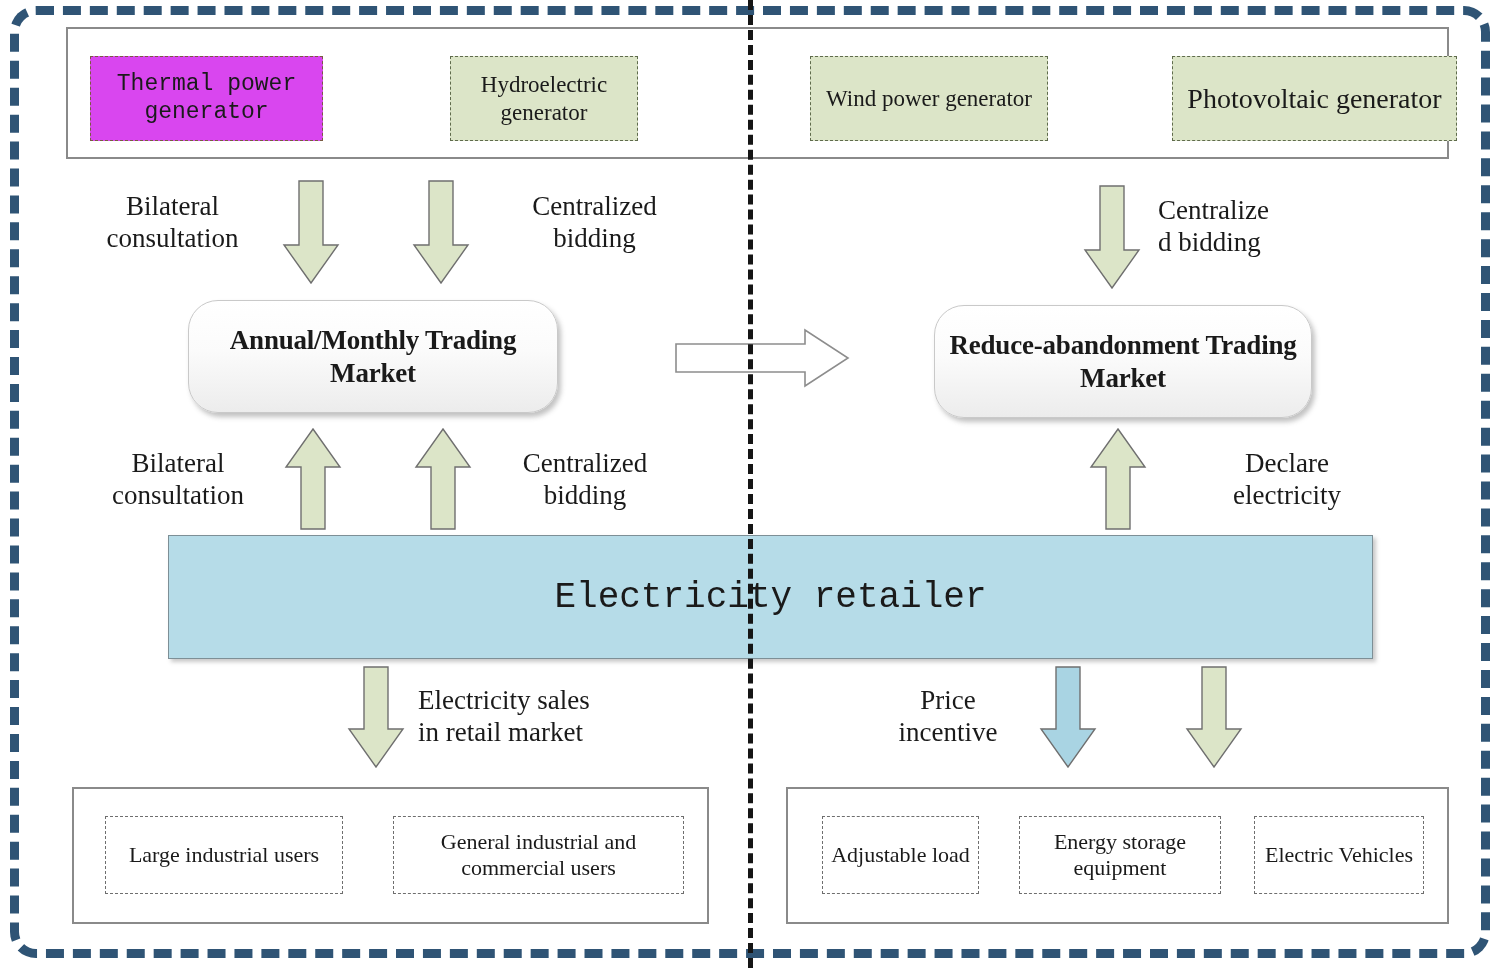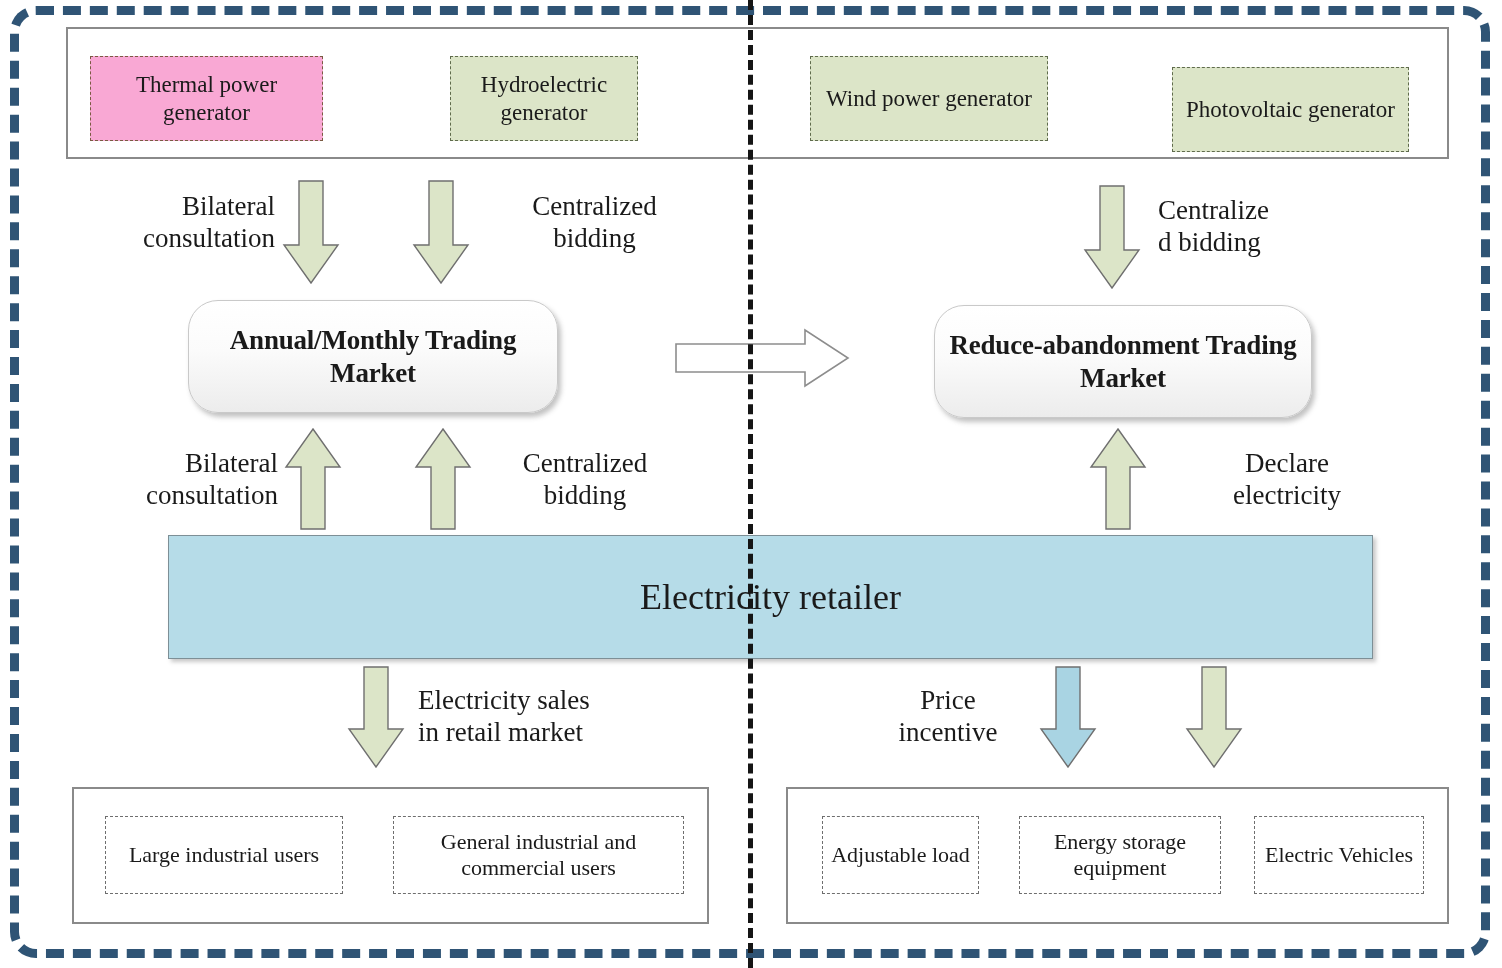--- a/index.html
+++ b/index.html
@@ -34,49 +34,49 @@
   }
 
   
   .chip{
     position:absolute;
     border:1.6px dashed #4a4a4a;
     display:flex; align-items:center; justify-content:center;
     text-align:center; line-height:1.18;
   }
   .chip.green{ background:#dce5c8; border-color:#5f6b4c; }
-  .chip.orange{ background:#f9a8d4; border-color:#7a5b42; }
+  .chip.orange{ background:#d946ef; border-color:#7a5b42;font-family:Liberation Mono, monospace; }
   .chip.white{ background:#ffffff; border-color:#6e6e6e; }
 
   
   .market{
     position:absolute;
     border:1.5px solid #c9c9c9;
     border-radius:30px;
     background:linear-gradient(180deg,#ffffff 0%,#fbfbfb 45%,#ececec 100%);
     box-shadow: 3px 4px 5px rgba(120,120,120,0.45);
     display:flex; align-items:center; justify-content:center;
     text-align:center; font-weight:bold; line-height:1.2;
     letter-spacing:-0.2px;
   }
 
   
   .retailer{
     position:absolute;
     background:#b6dce8;
     border:1.5px solid #7d8f96;
     box-shadow: 3px 3px 4px rgba(120,120,120,0.40);
-    display:flex; align-items:center; justify-content:center;
+    display:flex; align-items:center; justify-content:center;font-family:Liberation Mono, monospace;
   }
 
   
   .lbl{
     position:absolute; line-height:1.2; white-space:pre-line;
   }
-  .lbl.r{ text-align:right; }
+  .lbl.r{ text-align:center; }
   .lbl.l{ text-align:left; }
 
   
   .arrow{ position:absolute; }
   .arrow svg{ display:block; overflow:visible; }
 </style>
 </head>
 <body>
 
 <div id="stage">
@@ -87,21 +87,21 @@
 
   <div class="chip orange" style="left:90px; top:56px; width:233px; height:85px; font-size:23px;">Thermal power
 generator</div>
 
   <div class="chip green" style="left:450px; top:56px; width:188px; height:85px; font-size:23px;">Hydroelectric
 generator</div>
 
   <div class="chip green" style="left:810px; top:56px; width:238px; height:85px; font-size:23px;text-align:center;">Wind power
 generator</div>
 
-  <div class="chip green" style="left:1172px; top:56px; width:237px; height:85px; font-size:23px;margin-top:11px;">Photovoltaic
+  <div class="chip green" style="left:1172px; top:56px; width:285px; height:85px; font-size:28px;">Photovoltaic
 generator</div>
 
   <div class="arrow" style="left:283px; top:181px;">
     <svg width="56" height="103" viewBox="0 0 56 103">
       <polygon points="16,0 40,0 40,64 55,64 28,102 1,64 16,64" fill="#dce5c8" stroke="#6f6f6f" stroke-width="1.4"></polygon>
     </svg>
   </div>
 
   <div class="arrow" style="left:413px; top:181px;">
     <svg width="56" height="103" viewBox="0 0 56 103">

